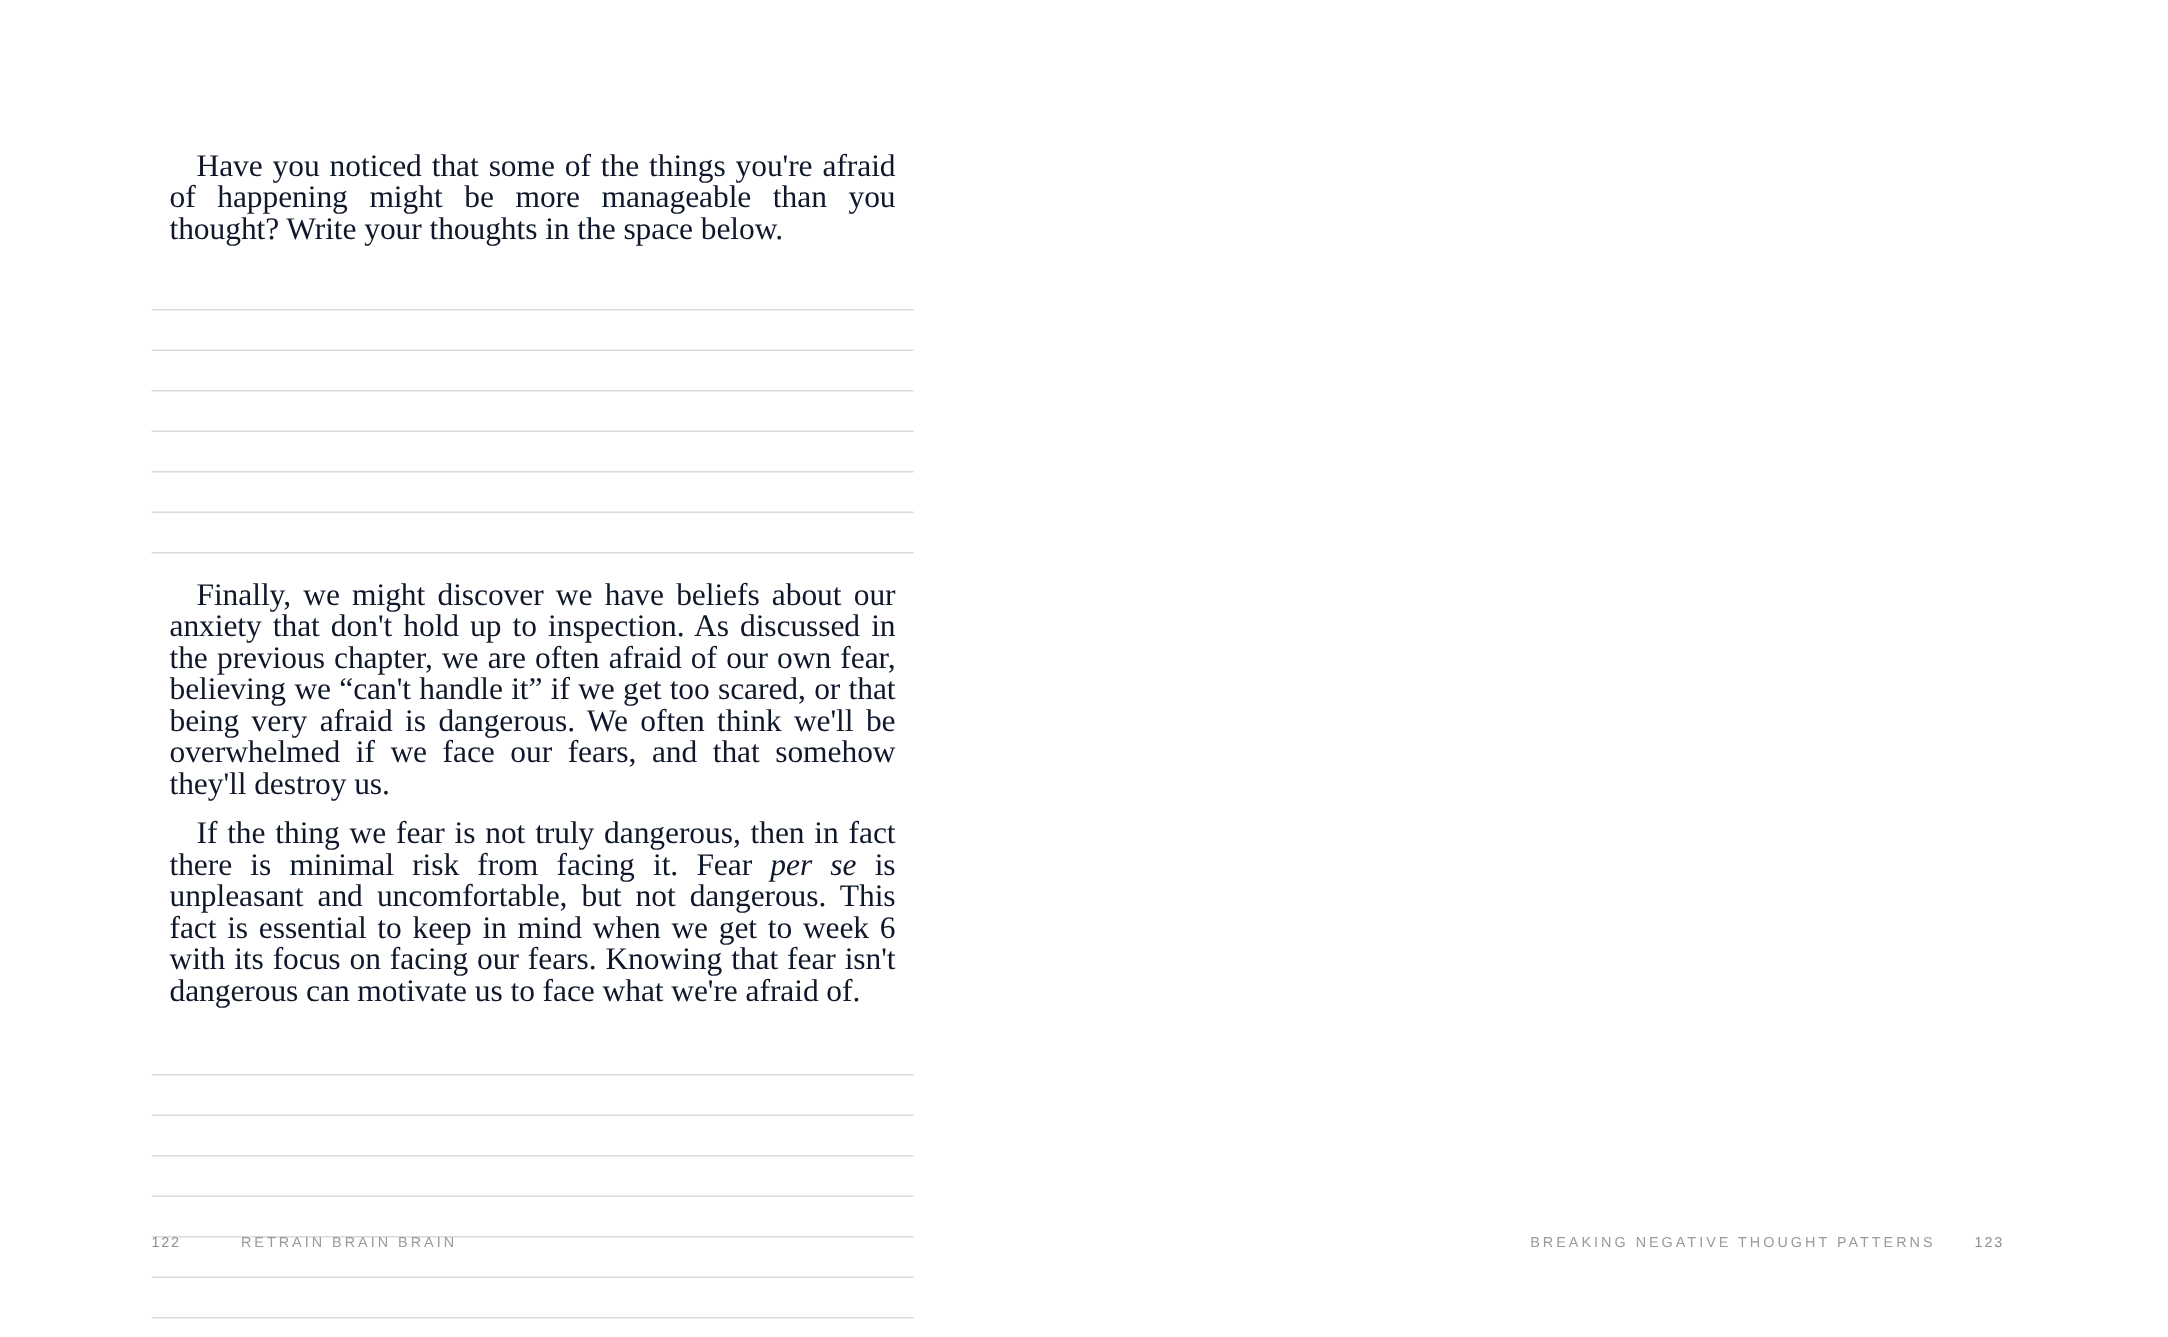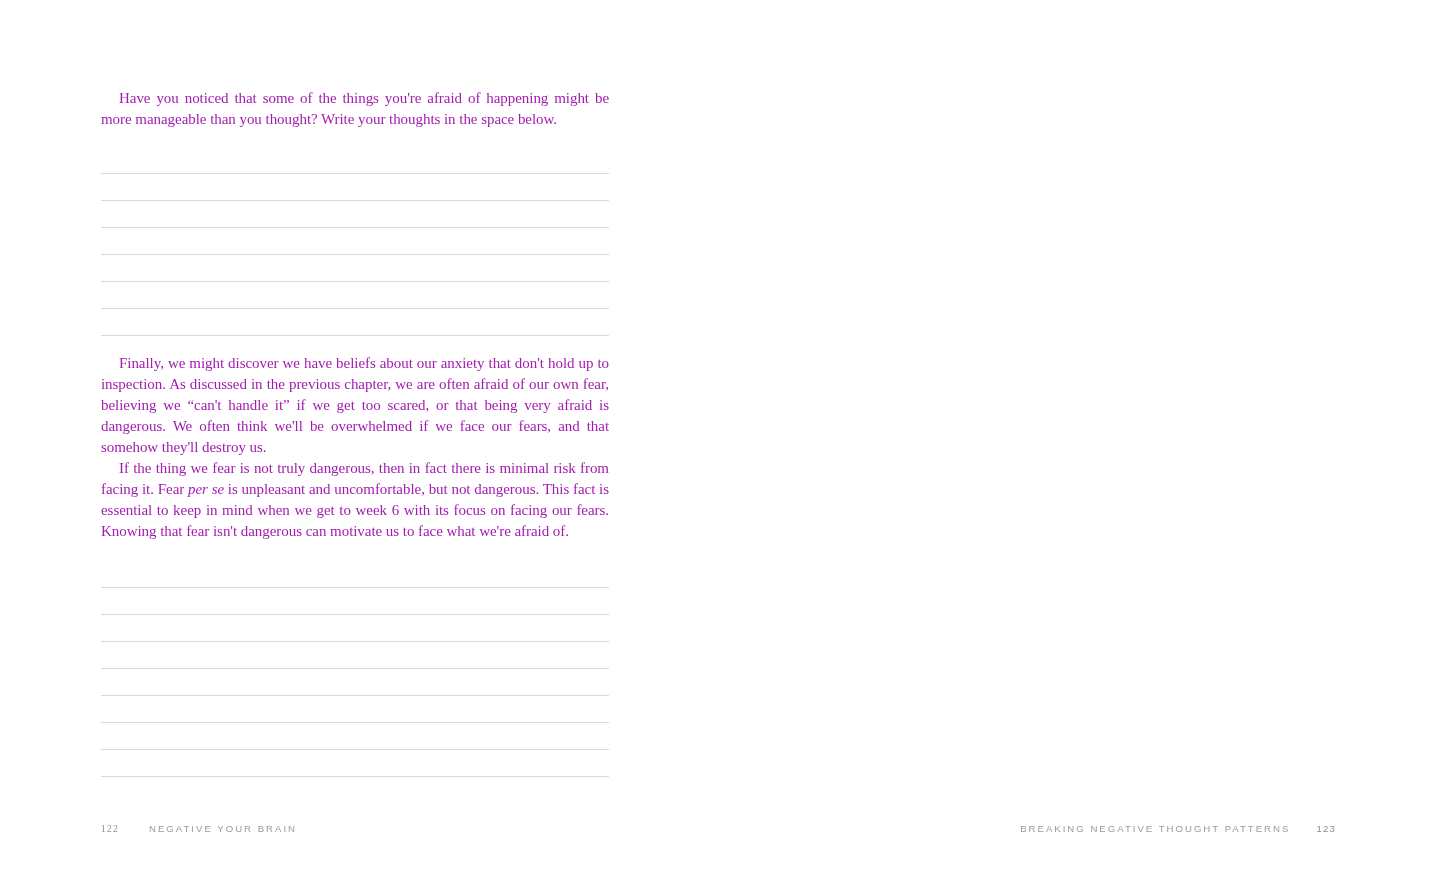--- a/index.html
+++ b/index.html
@@ -33,24 +33,24 @@
 
   
   .body-col {
     position: absolute;
     left: 101px;
     width: 508px;
     top: 88px;
   }
 
   p.body {
-    margin: 0;
-    font-size: 15px;
+    margin: 12px;
+    font-size: 21px;
     line-height: 21.0px;
-    color: #a21caf;
+    color: #0f172a;
     text-align: justify;
     text-indent: 18px;
     letter-spacing: -0.05px;
   }
   p.body.tight { text-align: left; }
 
   .rules {
     margin-top: 17px;
   }
   .rules .rule {
@@ -73,21 +73,21 @@
     letter-spacing: 2.0px;
     color: #9a9a9d;
     white-space: nowrap;
   }
   .footer-left  { left: 101px; }
   .footer-right { right: 109px; margin-left: 12px; }
   .footer .folio {
     color: #8e8e92;
     letter-spacing: 1.2px;
   }
-  .footer-left .folio  { margin-right: 30px; font-family: Liberation Serif, serif; }
+  .footer-left .folio  { margin-right: 40px; }
   .footer-right .folio { margin-left: 26px; }
 </style>
 </head>
 <body>
 
 <div class="spread">
 
   <div class="page page-left">
 
     <div class="body-col">
@@ -118,21 +118,21 @@
           <div class="rule"></div>
           <div class="rule"></div>
           <div class="rule"></div>
           <div class="rule"></div>
           <div class="rule"></div>
         </div>
 
     </div>
 
     <div class="footer footer-left">
-      <span class="folio">122</span><span>NEGATIVE YOUR BRAIN</span>
+      <span class="folio">122</span><span>RETRAIN BRAIN BRAIN</span>
     </div>
   </div>
 
   <div class="page page-right">
 
     <div class="footer footer-right">
       <span>BREAKING NEGATIVE THOUGHT PATTERNS</span><span class="folio">123</span>
     </div>
   </div>
 

